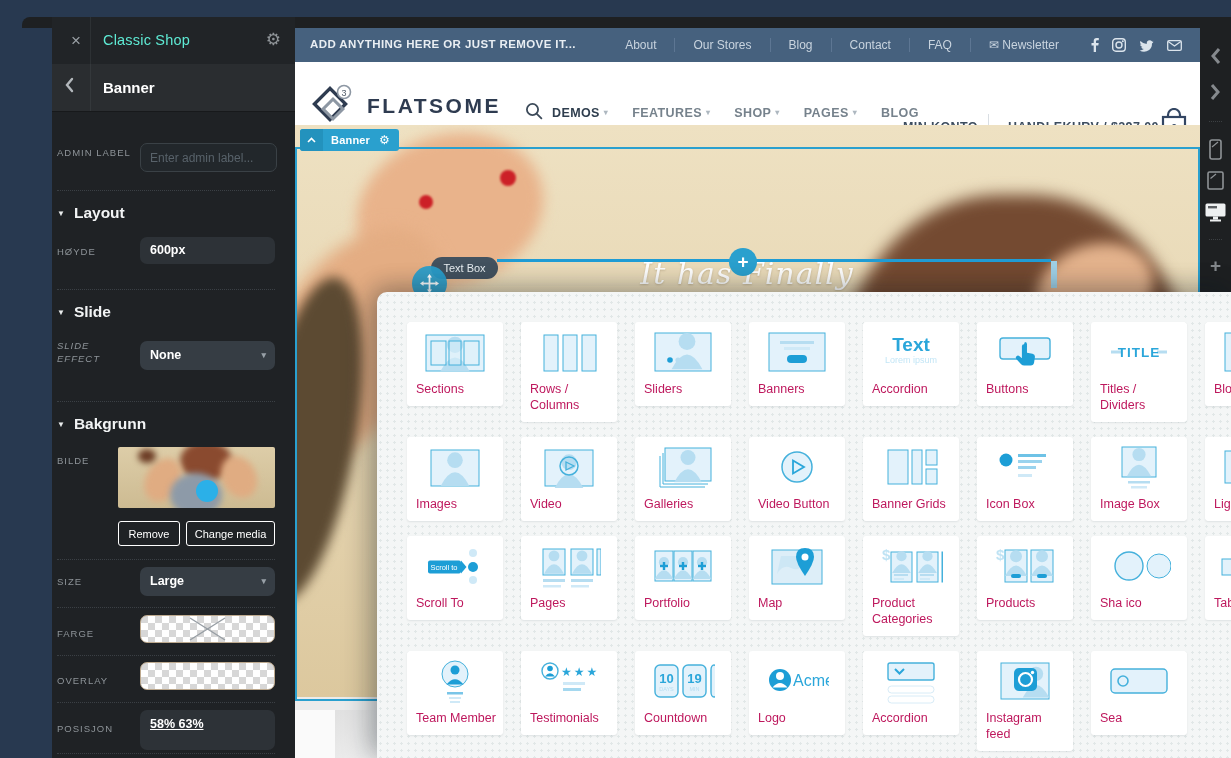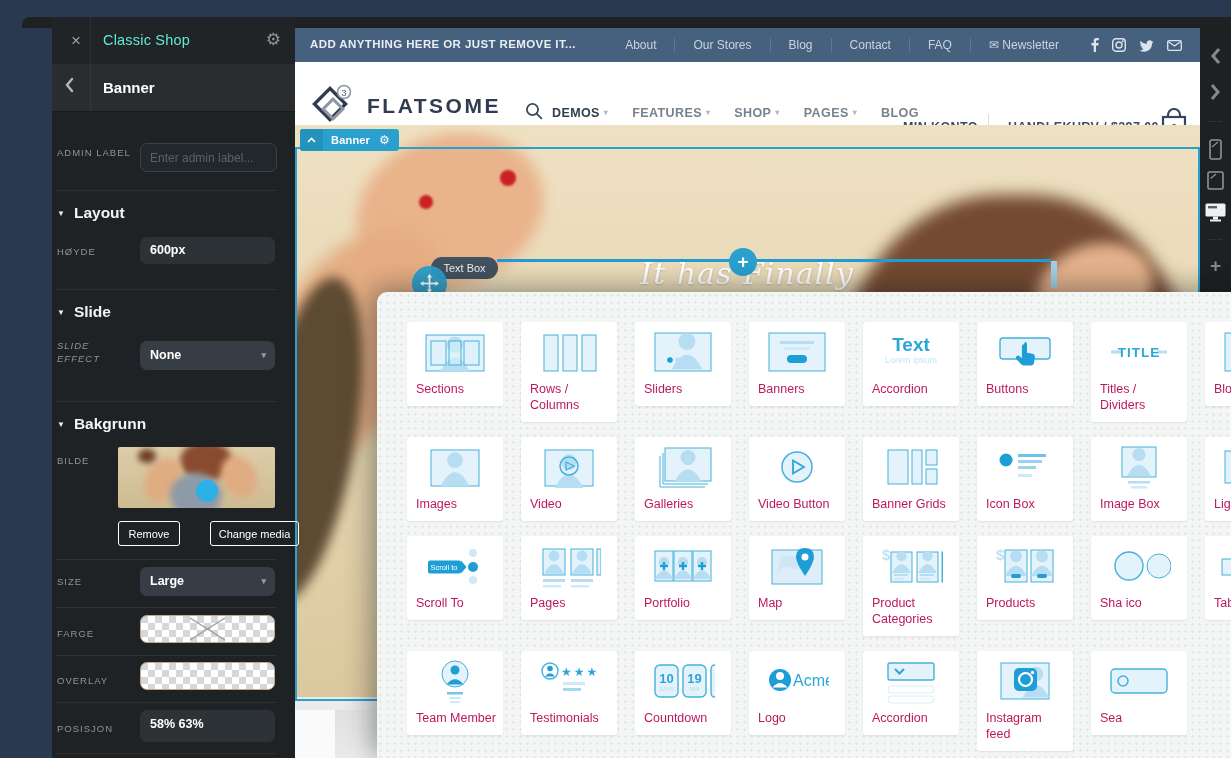--- a/index.html
+++ b/index.html
@@ -156,21 +156,21 @@
     <div class="fld-label" style="top:437px;">BILDE</div>
     <div id="bilde-thumb" style="top:430px;">
       <div class="blob" style="left:62px;top:-6px;width:52px;height:40px;background:#8a4a2f;"></div>
       <div class="blob" style="left:28px;top:10px;width:34px;height:46px;background:#e0ac82;transform:rotate(30deg);"></div>
       <div class="blob" style="left:104px;top:8px;width:34px;height:44px;background:#e0ac82;transform:rotate(-28deg);"></div>
       <div class="blob" style="left:52px;top:26px;width:52px;height:44px;background:#8d9aa8;"></div>
       <div class="blob" style="left:20px;top:2px;width:18px;height:14px;background:#6b3b24;"></div>
       <div id="bilde-dot"></div>
     </div>
     <button class="ghostbtn" style="left:66px;top:504px;width:62px;">Remove</button>
-    <button class="ghostbtn" style="left:134px;top:504px;width:89px;margin-left:24px;">Change media</button>
+    <button class="ghostbtn" style="left:134px;top:504px;width:89px;">Change media</button>
 
     <div class="dotline" style="top:542px;"></div>
 
     <div class="fld-label" style="top:558px;">SIZE</div>
     <div class="fld-box selectbox" style="top:550px;"><span>Large</span><span class="caret">▾</span></div>
 
     <div class="dotline" style="top:590px;"></div>
 
     <div class="fld-label" style="top:610px;">FARGE</div>
     <div class="fld-box checker" style="top:598px;">
@@ -181,21 +181,21 @@
     </div>
 
     <div class="dotline" style="top:638px;"></div>
 
     <div class="fld-label" style="top:657px;">OVERLAY</div>
     <div class="fld-box checker" style="top:645px;"></div>
 
     <div class="dotline" style="top:685px;"></div>
 
     <div class="fld-label" style="top:705px;">POSISJON</div>
-    <div class="fld-box valuebox" style="top:693px;height:32px;line-height:28px;">58% 63%</div>
+    <div class="fld-box valuebox" style="top:693px;height:40px;line-height:28px;text-decoration:underline;">58% 63%</div>
 
     <div class="dotline" style="top:736px;"></div>
   </aside>
 
   <main id="canvas" class="abs">
     <div id="site-topbar">
       <div id="topbar-msg">ADD ANYTHING HERE OR JUST REMOVE IT...</div>
       <div id="topbar-right">
         <span class="tb-link">About</span>
           <span class="tb-sep"></span>

